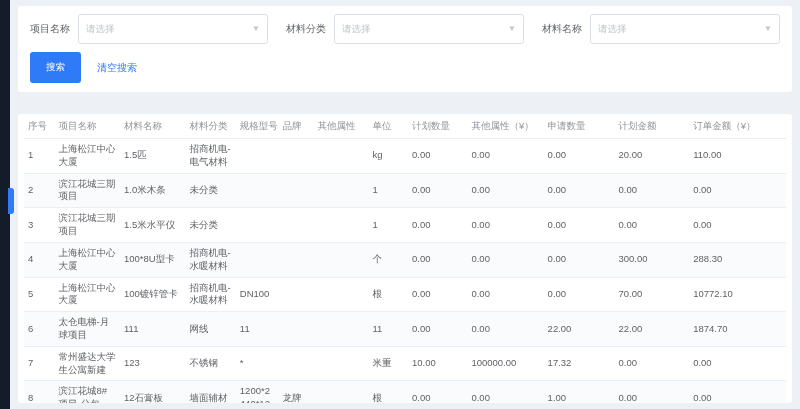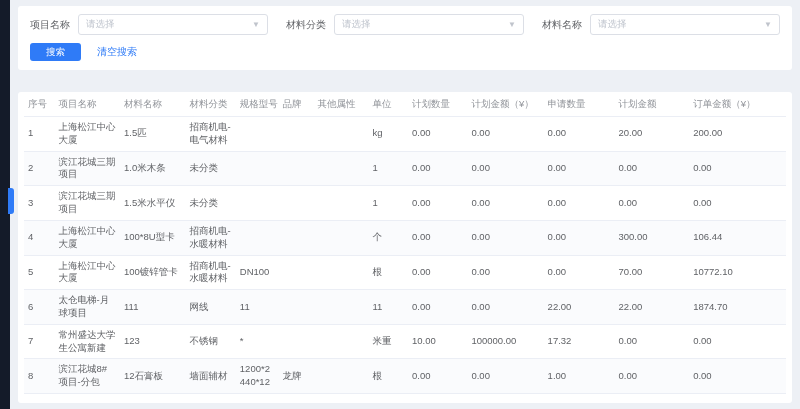--- a/index.html
+++ b/index.html
@@ -18,25 +18,25 @@
   .page-title { color:#fff; font-size:12.5px; font-weight:700; letter-spacing:.5px; margin-left:12px; }
   .export-btn { margin-left:auto; background:#fff; color:var(--primary); border:none; border-radius:3px; height:18px; padding:0 9px; font-size:9.5px; display:flex; align-items:center; gap:4px; cursor:pointer; font-family:inherit; }
 
   .content { flex:1; padding:6px 8px; display:flex; flex-direction:column; gap:22px; min-height:0; }
 
   
   .filter-card { background:#fff; border-radius:3px; padding:8px 12px 9px; flex:none; }
   .filter-row { display:flex; gap:18px; align-items:center; }
   .filter-group { flex:1; display:flex; align-items:center; gap:8px; min-width:0; }
   .filter-label { font-size:10px; color:#606266; white-space:nowrap; }
-  .select-box { flex:1; height:21px; border:1px solid #dcdfe6; border-radius:3px; background:#fff; display:flex; align-items:center; padding:0 7px; cursor:pointer; min-width:0; }
+  .select-box { flex:1; height:30px; border:1px solid #dcdfe6; border-radius:3px; background:#fff; display:flex; align-items:center; padding:0 7px; cursor:pointer; min-width:0; }
   .select-placeholder { font-size:9.5px; color:#bfc4cd; }
   .chevron { margin-left:auto; color:#c0c4cc; font-size:8px; line-height:1; }
   .action-row { margin-top:8px; display:flex; align-items:center; gap:16px; }
-  .search-btn { background:var(--primary); color:#fff; border:none; border-radius:3px; height:18px; padding:0 16px; font-size:9.5px; cursor:pointer; font-family:inherit; }
+  .search-btn { background:var(--primary); color:#fff; border:none; border-radius:3px; height:31px; padding:0 16px; font-size:9.5px; cursor:pointer; font-family:inherit; }
   .clear-link { color:var(--primary); font-size:10px; cursor:pointer; }
 
   
   .table-card { background:#fff; border-radius:3px; flex:1; padding:0 6px; display:flex; flex-direction:column; min-height:0; overflow:hidden; }
   table { width:100%; table-layout:fixed; border-collapse:collapse; }
   th { font-size:9.5px; color:#909399; font-weight:400; text-align:left; padding:6px 4px 5px; border-bottom:1px solid #ebeef5; white-space:nowrap; overflow:hidden; }
   td { font-size:9.5px; color:#606266; text-align:left; padding:4px 4px; border-bottom:1px solid #ebeef5; line-height:1.35; word-break:break-all; vertical-align:middle; }
   tbody tr:nth-child(even) { background:#fafbfd; }
 </style>
 </head>
@@ -101,41 +101,41 @@
             <tr>
                 <th>序号</th>
                 <th>项目名称</th>
                 <th>材料名称</th>
                 <th>材料分类</th>
                 <th>规格型号</th>
                 <th>品牌</th>
                 <th>其他属性</th>
                 <th>单位</th>
                 <th>计划数量</th>
-                <th>计划金额（¥）</th>
+                <th>其他属性（¥）</th>
                 <th>申请数量</th>
                 <th>计划金额</th>
                 <th>订单金额（¥）</th>
               </tr>
           </thead>
           <tbody>
               <tr>
                 <td>1</td>
                 <td>上海松江中心大厦</td>
                 <td>1.5匹</td>
                 <td>招商机电-电气材料</td>
                 <td></td>
                 <td></td>
                 <td></td>
                 <td>kg</td>
                 <td>0.00</td>
                 <td>0.00</td>
                 <td>0.00</td>
                 <td>20.00</td>
-                <td>200.00</td>
+                <td>110.00</td>
               </tr>
               <tr>
                 <td>2</td>
                 <td>滨江花城三期项目</td>
                 <td>1.0米木条</td>
                 <td>未分类</td>
                 <td></td>
                 <td></td>
                 <td></td>
                 <td>1</td>
@@ -166,21 +166,21 @@
                 <td>100*8U型卡</td>
                 <td>招商机电-水暖材料</td>
                 <td></td>
                 <td></td>
                 <td></td>
                 <td>个</td>
                 <td>0.00</td>
                 <td>0.00</td>
                 <td>0.00</td>
                 <td>300.00</td>
-                <td>106.44</td>
+                <td>288.30</td>
               </tr>
               <tr>
                 <td>5</td>
                 <td>上海松江中心大厦</td>
                 <td>100镀锌管卡</td>
                 <td>招商机电-水暖材料</td>
                 <td>DN100</td>
                 <td></td>
                 <td></td>
                 <td>根</td>

